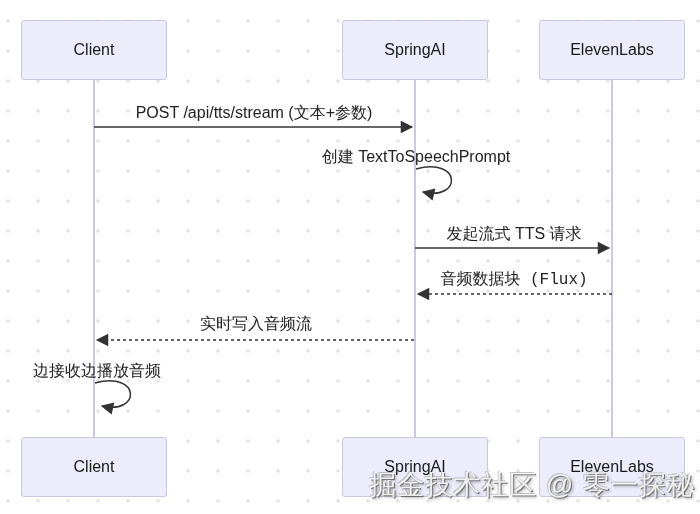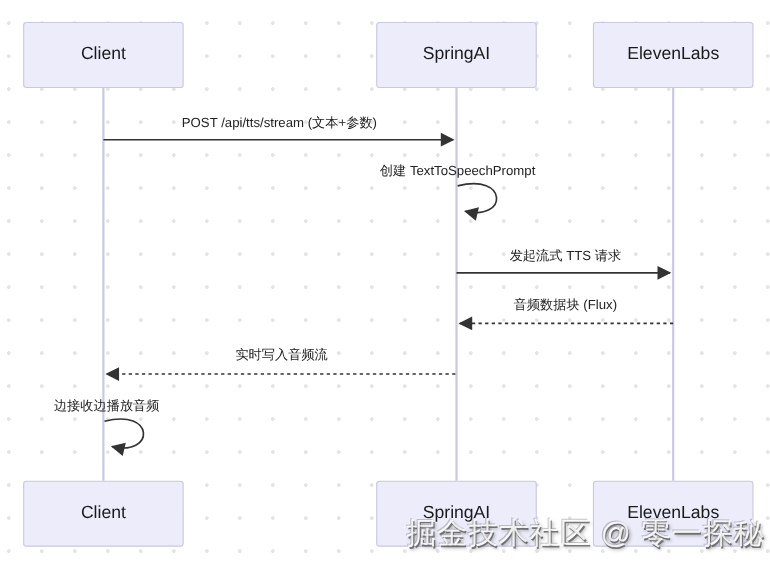--- a/index.html
+++ b/index.html
@@ -36,21 +36,21 @@
     justify-content: center;
     font-size: 16px;
     color: #1a1a1a;
     box-sizing: border-box;
     z-index: 2;
   }
   .msg-label {
     position: absolute;
     transform: translateX(-50%);
     white-space: nowrap;
-    font-size: 12px;
+    font-size: 16px;
     color: #222222;
     z-index: 3;
     text-align: right;
   }
   svg.arrows {
     position: absolute;
     left: 0;
     top: 0;
     z-index: 2;
   }
@@ -96,21 +96,21 @@
     <line x1="612" y1="294" x2="418" y2="294" stroke="#333333" stroke-width="1.5" stroke-dasharray="3,3" marker-end="url(#arr)"></line>
 
     <line x1="414" y1="340" x2="97" y2="340" stroke="#333333" stroke-width="1.5" stroke-dasharray="3,3" marker-end="url(#arr)"></line>
 
     <path d="M 95 383 C 141 371, 141 415, 102 406" fill="none" stroke="#333333" stroke-width="1.5" marker-end="url(#arr)"></path>
   </svg>
 
   <div class="msg-label" style="left:254px; top:103px;">POST /api/tts/stream (文本+参数)</div>
   <div class="msg-label" style="left:514px; top:224px;">发起流式 TTS 请求</div>
   <div class="msg-label" style="left:416px; top:147px;">创建 TextToSpeechPrompt</div>
-  <div class="msg-label" style="left:514px; top:269px;">音频数据块 (Flux)</div>
+  <div class="msg-label" style="left:514px; top:269px;font-family:Liberation Mono, monospace;">音频数据块 (Flux)</div>
   <div class="msg-label" style="left:97px; top:361px;">边接收边播放音频</div>
   <div class="msg-label" style="left:256px; top:314px;">实时写入音频流</div>
 
   <div class="actor-box" style="left:21px; top:20px;">
     <span>Client</span>
   </div>
   <div class="actor-box" style="left:342px; top:20px;">
     <span>SpringAI</span>
   </div>
   <div class="actor-box" style="left:539px; top:20px;">

